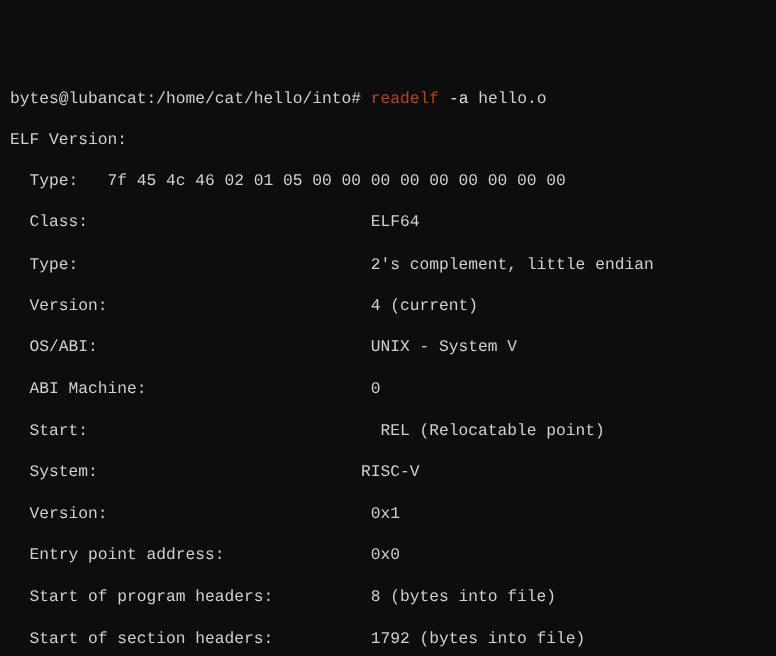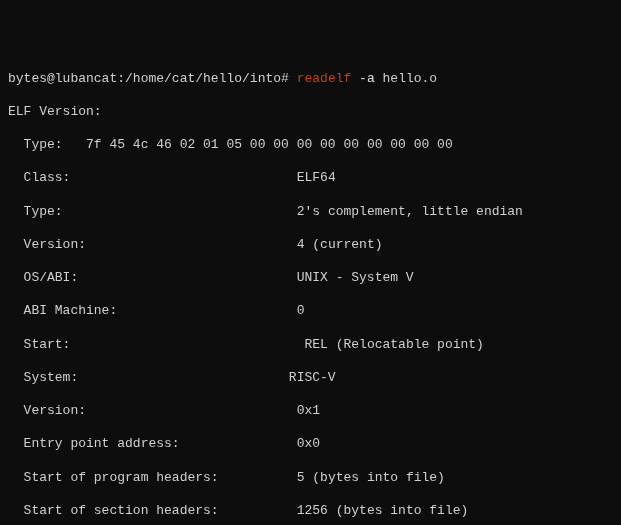--- a/index.html
+++ b/index.html
@@ -30,22 +30,22 @@
 <span class="line">  <span>Type:</span>   <span>7f 45 4c 46 02 01 05 00 00 00 00 00 00 00 00 00</span> </span>
 <span class="line">  <span>Class:</span>                             <span>ELF64</span></span>
 <span class="line">  <span>Type:</span>                              <span>2's complement, little endian</span></span>
 <span class="line">  <span>Version:</span>                           <span>4 (current)</span></span>
 <span class="line">  <span>OS/ABI:</span>                            <span>UNIX - System V</span></span>
 <span class="line">  <span>ABI Machine:</span>                       <span>0</span></span>
 <span class="line">  <span>Start:</span>                              <span>REL (Relocatable point)</span></span>
 <span class="line">  <span>System:</span>                           <span>RISC-V</span></span>
 <span class="line">  <span>Version:</span>                           <span>0x1</span></span>
 <span class="line">  <span>Entry point address:</span>               <span>0x0</span></span>
-<span class="line">  <span>Start of program headers:</span>          <span>5 (bytes into file)</span></span>
-<span class="line">  <span>Start of section headers:</span>          <span>1256 (bytes into file)</span></span>
+<span class="line">  <span>Start of program headers:</span>          <span>8 (bytes into file)</span></span>
+<span class="line">  <span>Start of section headers:</span>          <span>1792 (bytes into file)</span></span>
 
 
 
 
 
 
 
 
 
 

